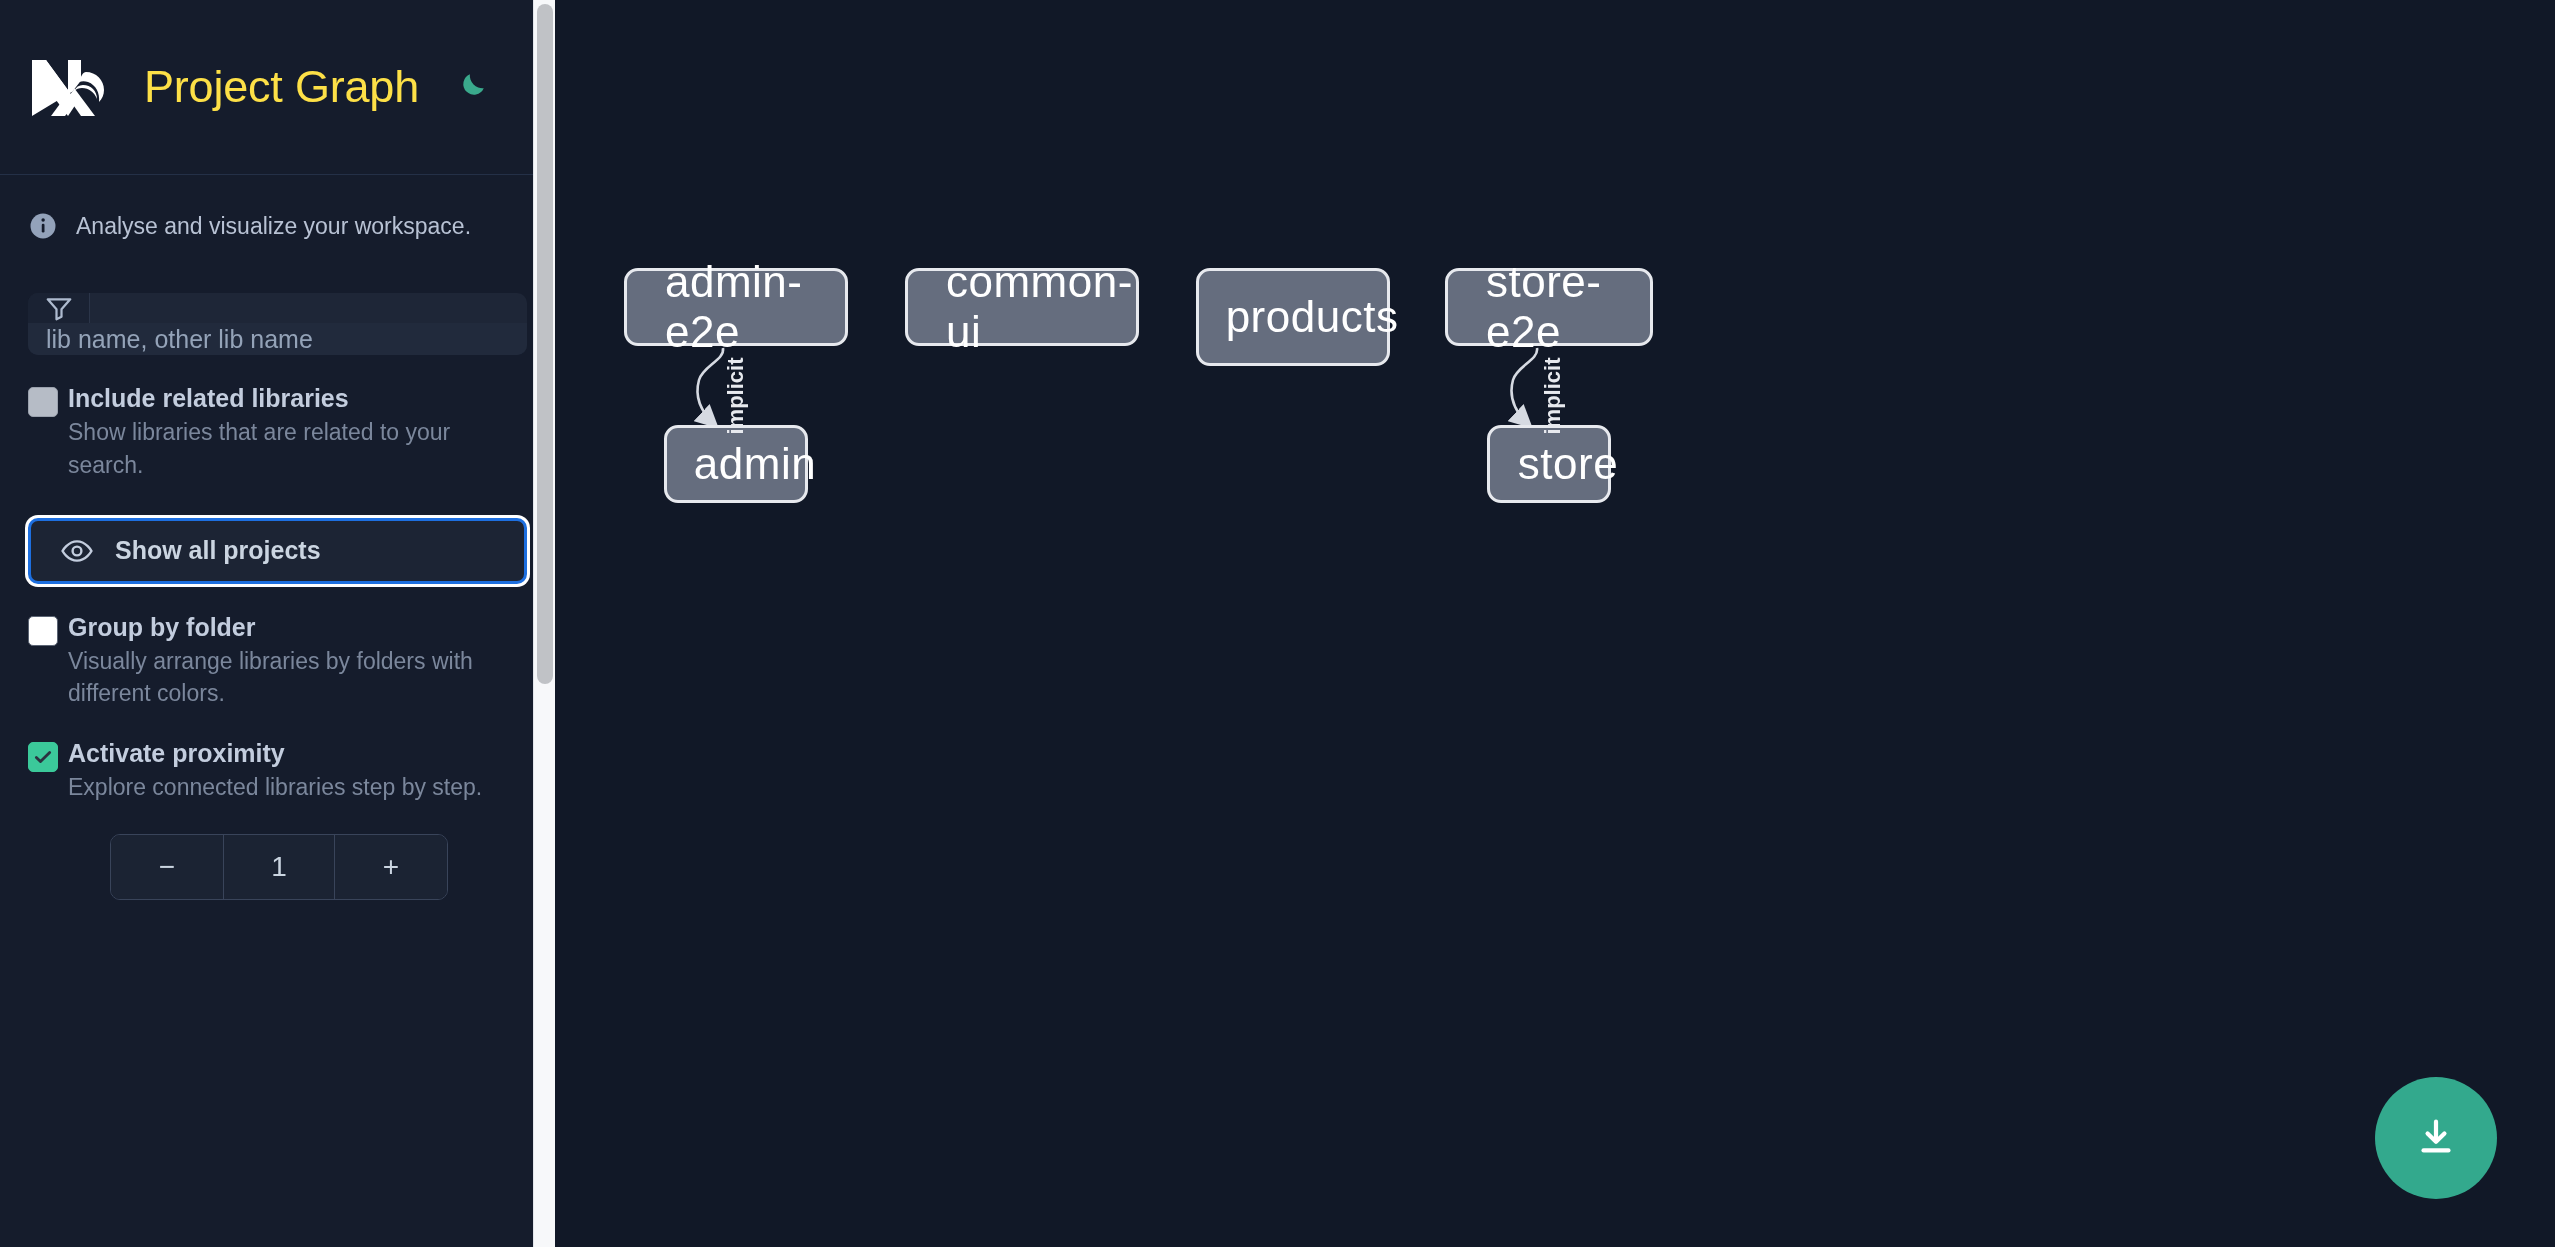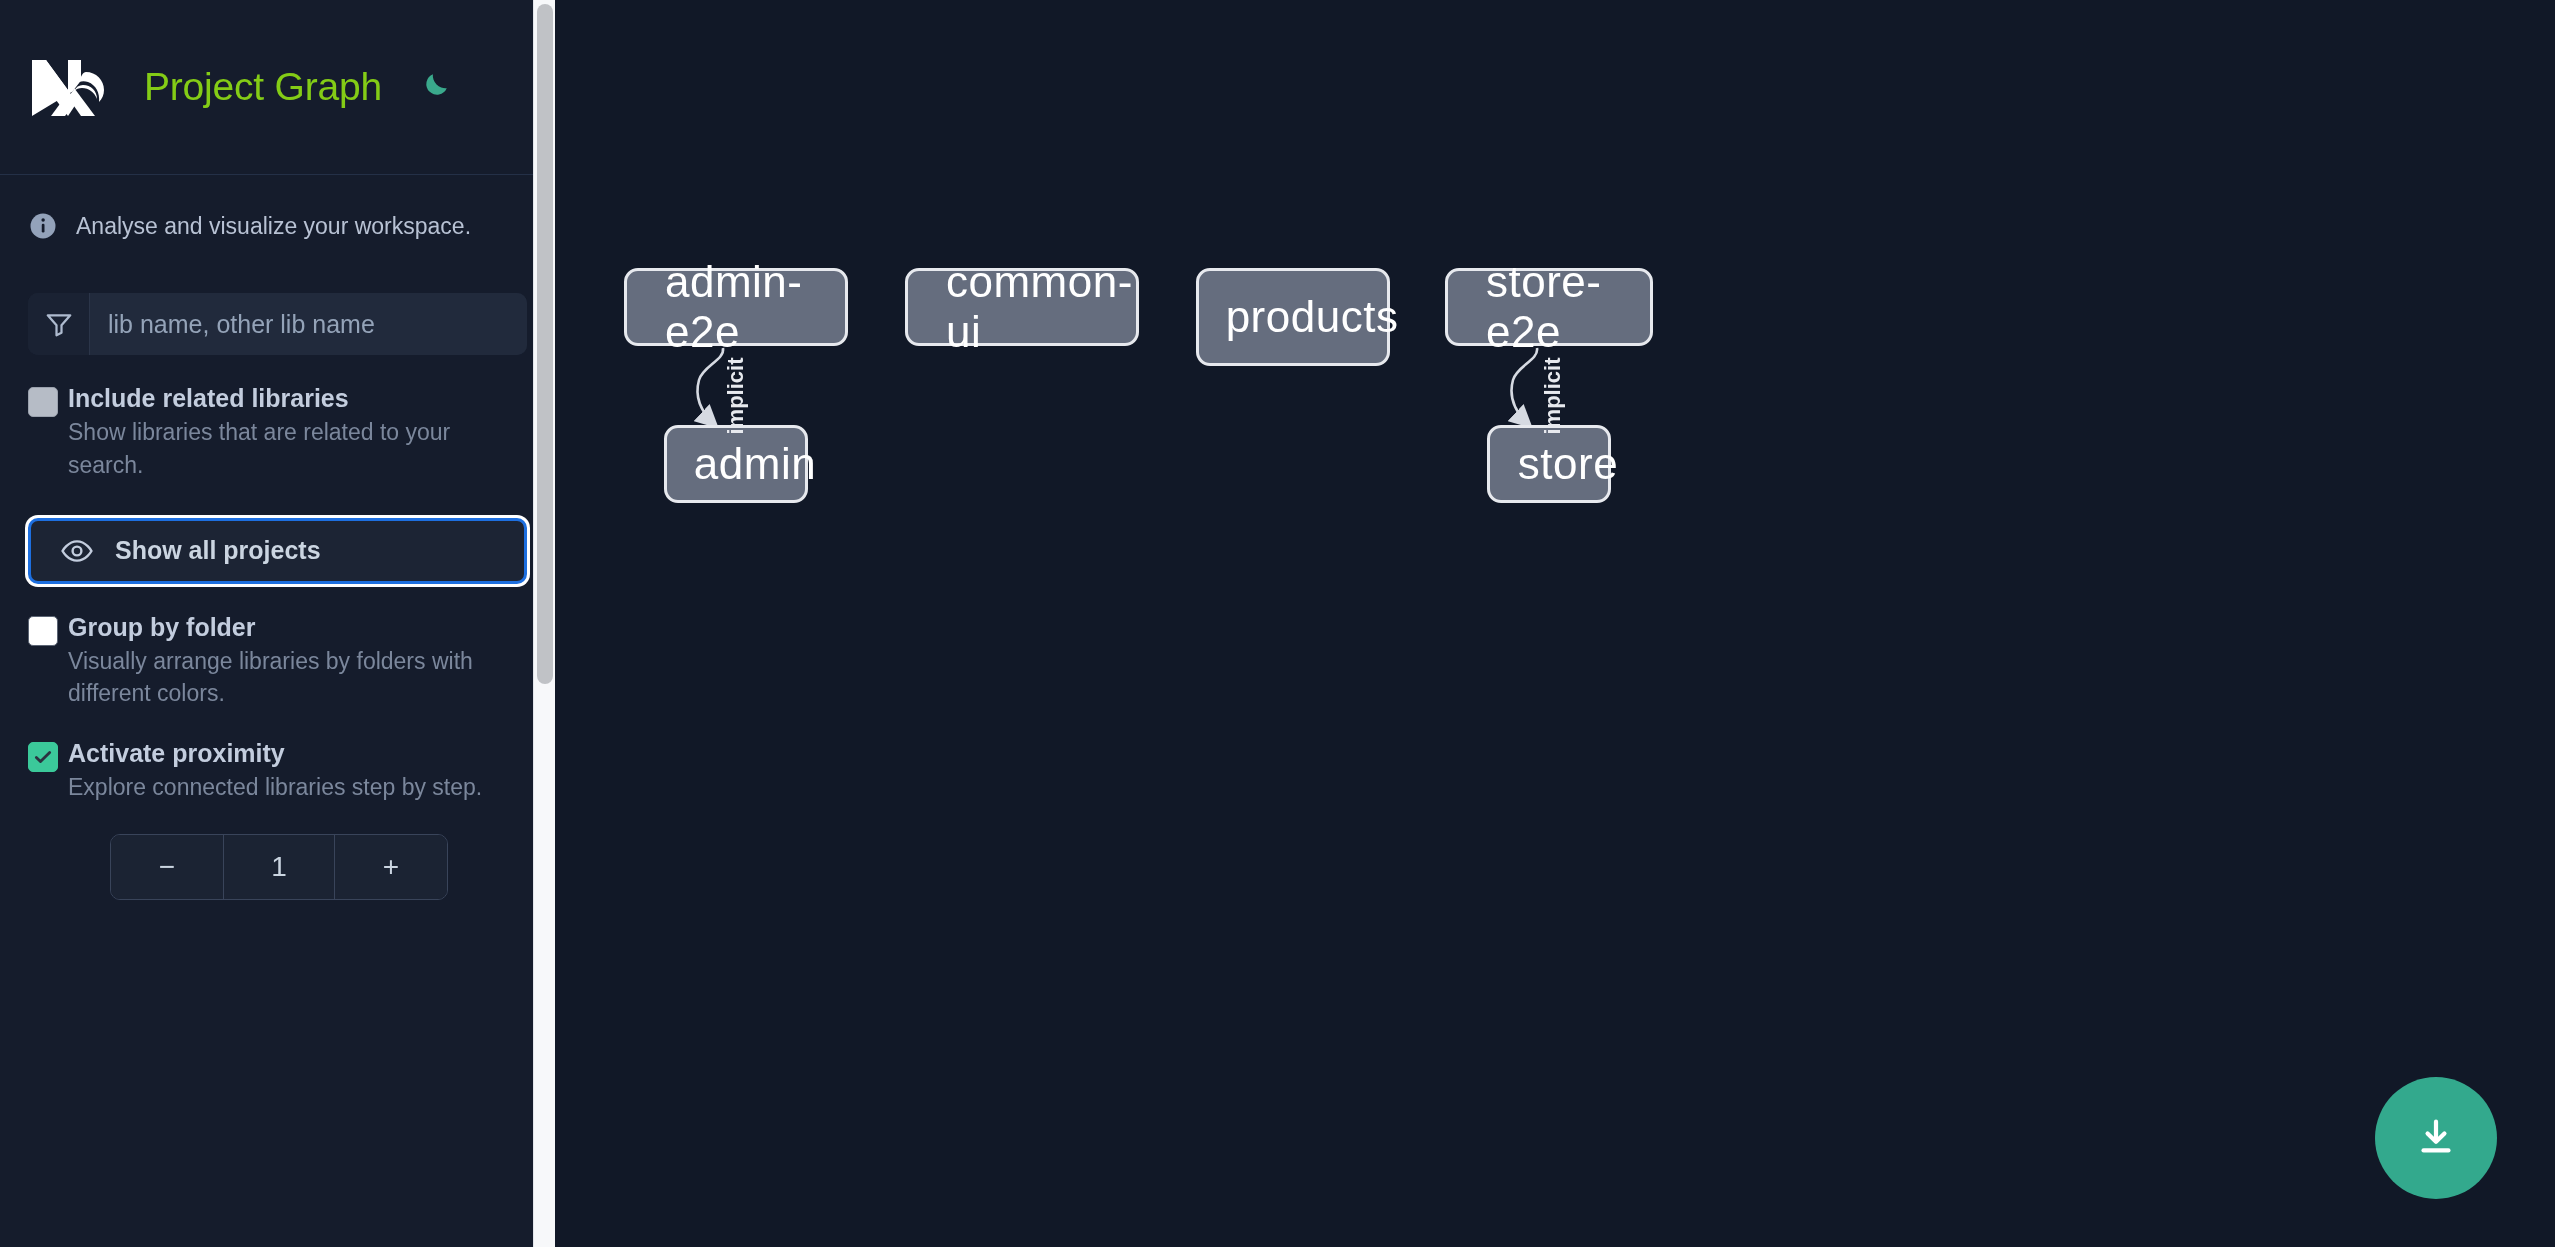--- a/index.html
+++ b/index.html
@@ -39,23 +39,23 @@
   }
 
   .nx-logo {
     width: 96px;
     height: 66px;
     flex: 0 0 96px;
     margin-right: 20px;
   }
 
   .app-title {
-    font-size: 39px;
+    font-size: 45px;
     font-weight: 400;
-    color: #84cc16;
+    color: #fde047;
     letter-spacing: -0.2px;
     white-space: nowrap;
   }
 
   .theme-toggle {
     margin-left: 30px;
     width: 44px;
     height: 44px;
     display: flex;
     align-items: center;
@@ -88,20 +88,21 @@
 
   
   .filter-wrap {
     display: flex;
     align-items: stretch;
     height: 62px;
     background: #1e2637;
     border-radius: 10px;
     overflow: hidden;
     margin-top: 16px;
+    flex-direction: column;
   }
   .filter-icon-box {
     width: 62px;
     display: flex;
     align-items: center;
     justify-content: center;
     border-right: 1px solid #2b3549;
     background: #1a2233;
   }
   .filter-input {

